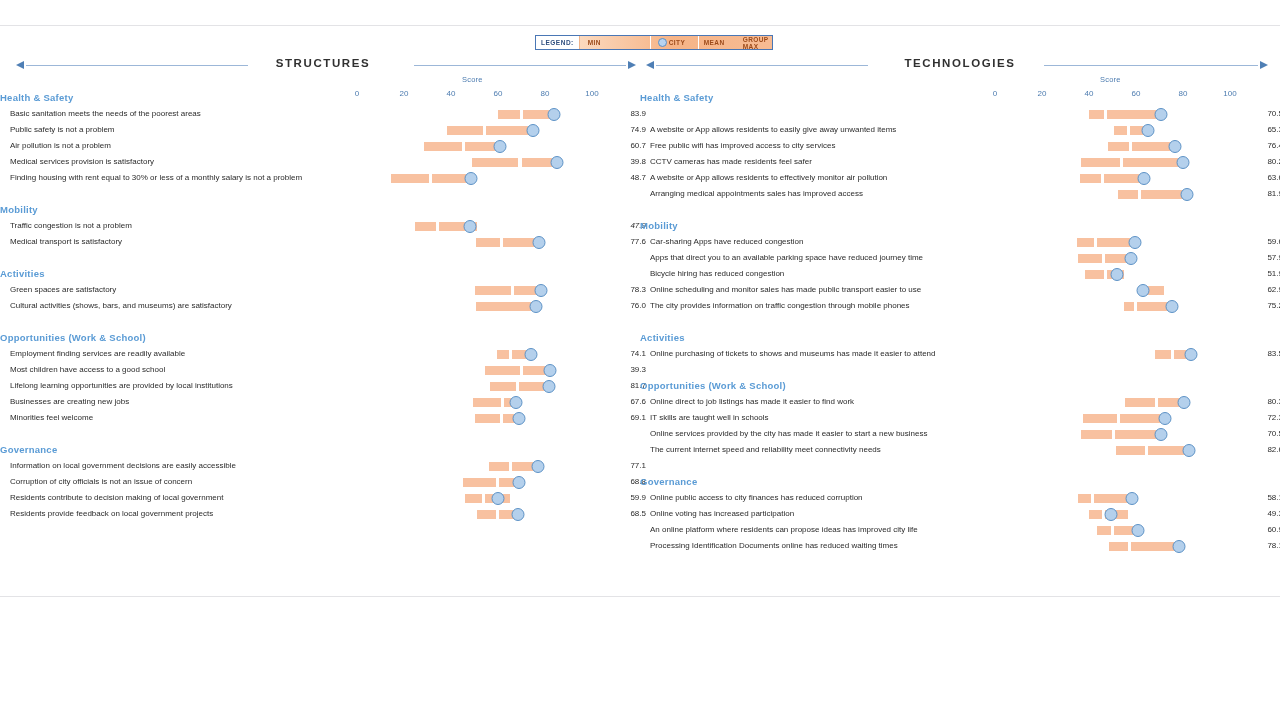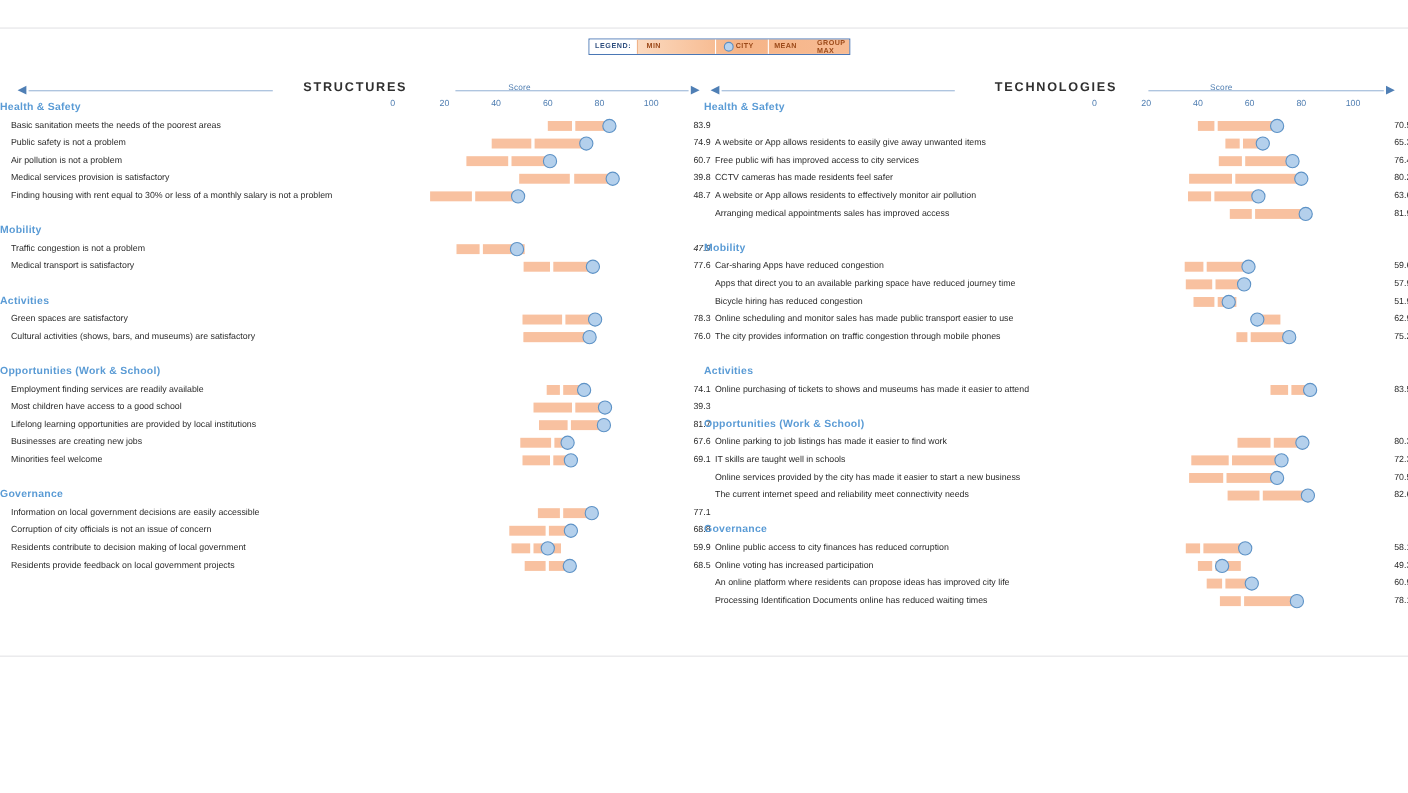--- a/index.html
+++ b/index.html
@@ -41,21 +41,21 @@
   .seg-mean  { left:124px; }
   .seg-gmax  { left:163px; }
   .legend-divider { position:absolute; top:0; bottom:0; width:1px; background:#ffffff; }
   .legend-dot {
     width:9px; height:9px; border-radius:50%;
     background:#b7d3ef; border:1px solid #5b8fc4; margin-right:2px;
     flex:none;
   }
 
   
-  .panel-head { position:absolute; top:74px; height:20px; }
+  .panel-head { position:absolute; top:57px; height:20px; }
   .panel-head .arrow-line { position:absolute; top:8px; height:1px; background:#9cb7d8; }
   .panel-head .arrow-head { position:absolute; top:4px; width:0;height:0; }
   .arrow-left  { border-top:4.5px solid transparent; border-bottom:4.5px solid transparent; border-right:8px solid #4f7fb5; }
   .arrow-right { border-top:4.5px solid transparent; border-bottom:4.5px solid transparent; border-left:8px solid #4f7fb5; }
   .panel-title {
     position:absolute; top:0; width:100%; text-align:center;
     font-size:11.5px; font-weight:bold; color:#303030; letter-spacing:1.6px;
   }
 
   
@@ -440,21 +440,21 @@
         <div class="plot" style="left: 0px; width: 640px;">
           <div class="bar-seg" style="left: 514.8px; width: 15.8px;"></div>
           <div class="bar-seg" style="left: 533.6px; width: 16.45px;"></div>
           <div class="marker" style="left: 551.225px;"></div>
         </div>
         <div class="row-value" style="left: 615px;">83.5</div>
       </div>
       <div class="spacer"></div>
       <div class="group-title">Opportunities (Work &amp; School)</div>
       <div class="row">
-        <div class="row-label">Online parking to job listings has made it easier to find work</div>
+        <div class="row-label">Online direct to job listings has made it easier to find work</div>
         <div class="plot" style="left: 0px; width: 640px;">
           <div class="bar-seg" style="left: 485.425px; width: 29.9px;"></div>
           <div class="bar-seg" style="left: 518.325px; width: 24.675px;"></div>
           <div class="marker" style="left: 543.705px;"></div>
         </div>
         <div class="row-value" style="left: 615px;">80.3</div>
       </div>
       <div class="row">
         <div class="row-label">IT skills are taught well in schools</div>
         <div class="plot" style="left: 0px; width: 640px;">

